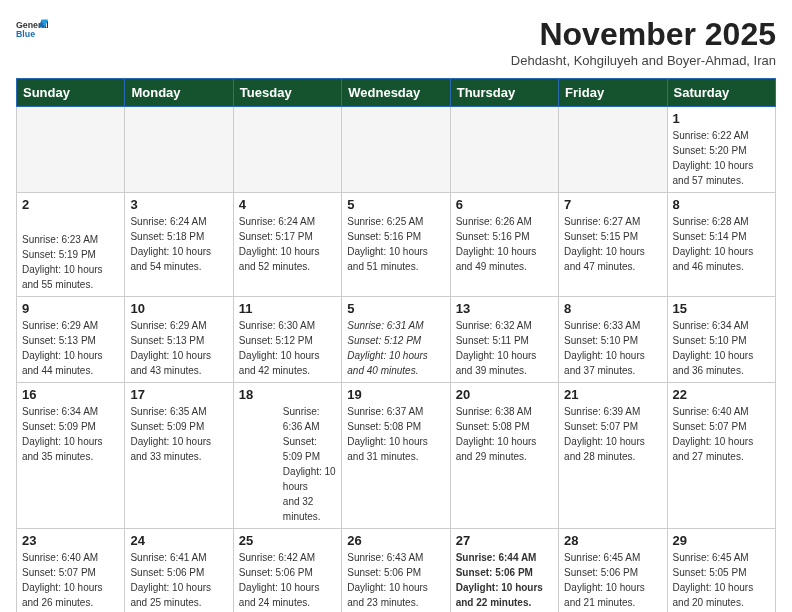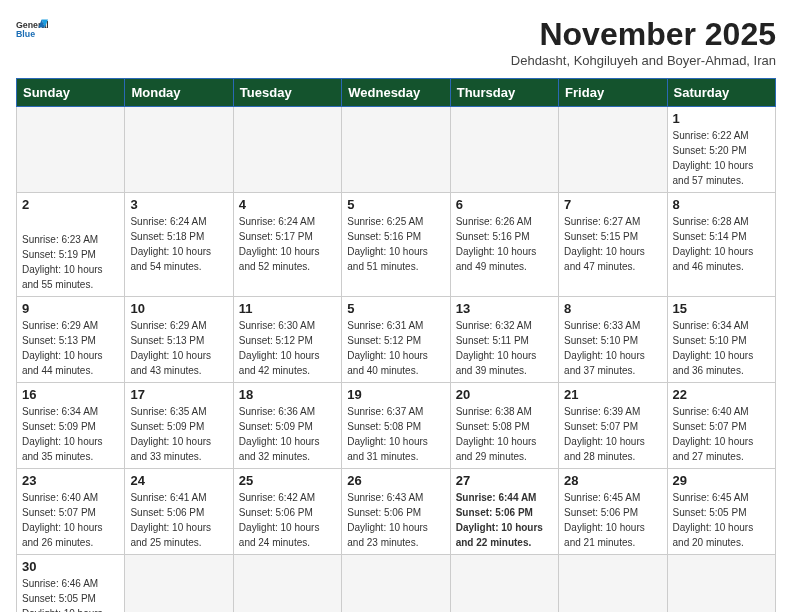--- a/index.html
+++ b/index.html
@@ -194,21 +194,21 @@
         </td>
         <td>
           <span class="day-number">11</span>
           <div class="day-info" style="white-space: pre-line;">Sunrise: 6:30 AM
 Sunset: 5:12 PM
 Daylight: 10 hours
 and 42 minutes.</div>
         </td>
         <td>
           <span class="day-number">5</span>
-          <div class="day-info" style="white-space: pre-line;">Sunrise: 6:31 AM
+          <div class="day-info" style="white-space: pre-line; font-style: italic;">Sunrise: 6:31 AM
 Sunset: 5:12 PM
 Daylight: 10 hours
 and 40 minutes.</div>
         </td>
         <td>
           <span class="day-number">13</span>
           <div class="day-info" style="white-space: pre-line;">Sunrise: 6:32 AM
 Sunset: 5:11 PM
 Daylight: 10 hours
 and 39 minutes.</div>
@@ -238,21 +238,21 @@
         </td>
         <td>
           <span class="day-number">17</span>
           <div class="day-info" style="white-space: pre-line;">Sunrise: 6:35 AM
 Sunset: 5:09 PM
 Daylight: 10 hours
 and 33 minutes.</div>
         </td>
         <td>
           <span class="day-number">18</span>
-          <div class="day-info" style="white-space: pre-line;">Sunrise: 6:36 AM
+          <div class="day-info" style="white-space: pre-line; margin-left: 44px;">Sunrise: 6:36 AM
 Sunset: 5:09 PM
 Daylight: 10 hours
 and 32 minutes.</div>
         </td>
         <td>
           <span class="day-number">19</span>
           <div class="day-info" style="white-space: pre-line;">Sunrise: 6:37 AM
 Sunset: 5:08 PM
 Daylight: 10 hours
 and 31 minutes.</div>

